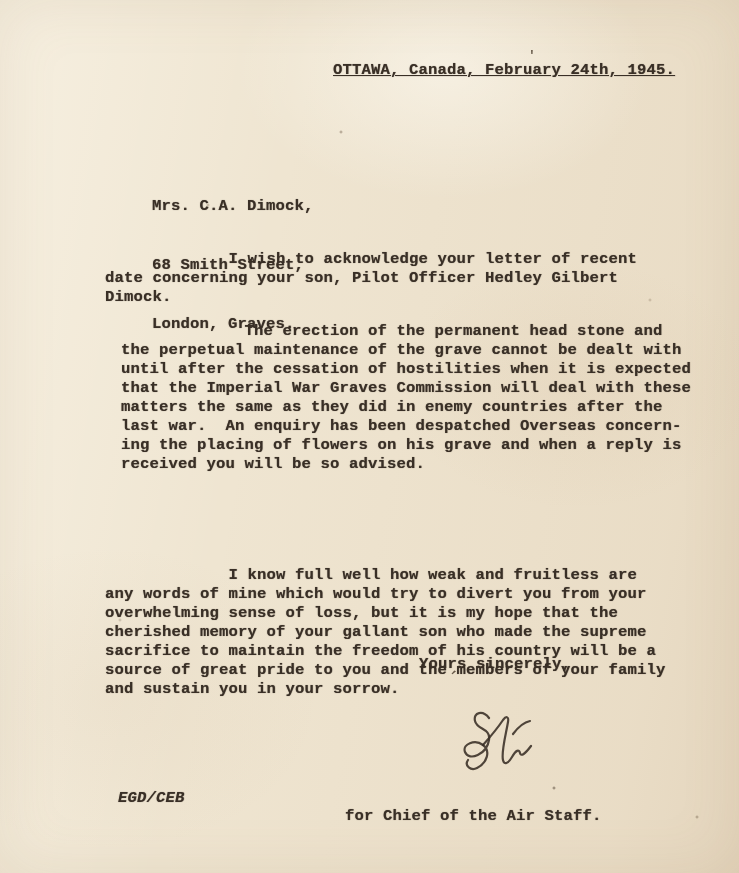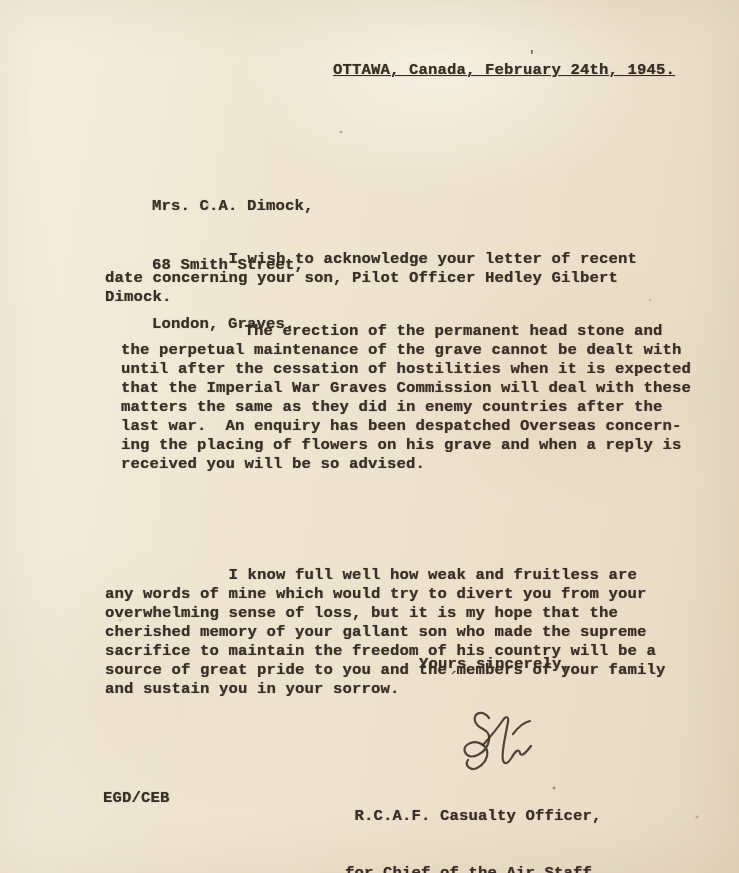--- a/index.html
+++ b/index.html
@@ -39,21 +39,21 @@
   .addr-line { display: block; line-height: 21px; }
   #dateline   { left: 333px; top: 61px; text-decoration: underline;  }
   #recipient  { left: 105px; top: 158px; margin-left: 47px; }
   #salutation { left: 105px; top: 223px; }
   #para-1 { left: 105px; top: 250px; width: 580px; }
   #para-2 { left: 121px; top: 322px; width: 580px; }
   #para-3 { left: 105px; top: 479px; width: 580px; }
   #para-4 { left: 105px; top: 566px; width: 580px; }
   #closing  { left: 419px; top: 655px; }
   #signoff  { left: 345px; top: 769px; }
-  #initials { left: 103px; top: 789px; }
+  #initials { left: 118px; top: 789px; font-style: italic; }
   #signature {
     position: absolute; left: 447px; top: 708px;
     width: 96px; height: 68px;
   }
   #signature svg { width: 100%; height: 100%; }
   #signature path {
     fill: none; stroke: var(--ink); stroke-width: 2.2;
     stroke-linecap: round; stroke-linejoin: round;
     opacity: .88;
   }
@@ -102,21 +102,20 @@
 
   <div id="signature">
     <svg viewBox="0 0 96 68" aria-hidden="true">
       <path d="M42 10 C36 2 26 4 28 13 C30 22 44 20 42 32 C40 46 22 54 18 44 C15 36 28 31 36 37 C44 43 40 55 30 60 C24 63 17 58 21 52"></path>
       <path d="M36 37 C44 28 52 18 56 12 C59 8 62 8 61 14 C59 26 54 44 56 52 C57 57 61 56 65 49 C69 42 72 41 73 45 C74 49 78 46 84 38"></path>
       <path d="M66 26 C72 18 78 14 83 13"></path>
     </svg>
   </div>
 
   <div id="signoff" class="typed">
-    <span class="addr-line" style="line-height:19px"> R.C.A.F. Casualty Officer,</span>
     <span class="addr-line" style="line-height:19px">for Chief of the Air Staff.</span>
   </div>
 
   <div id="initials" class="typed">EGD/CEB</div>
 
   <span id="speck-apostrophe" class="speck">'</span>
   <span id="speck-comma" class="speck">,</span>
 
 </div>
 

